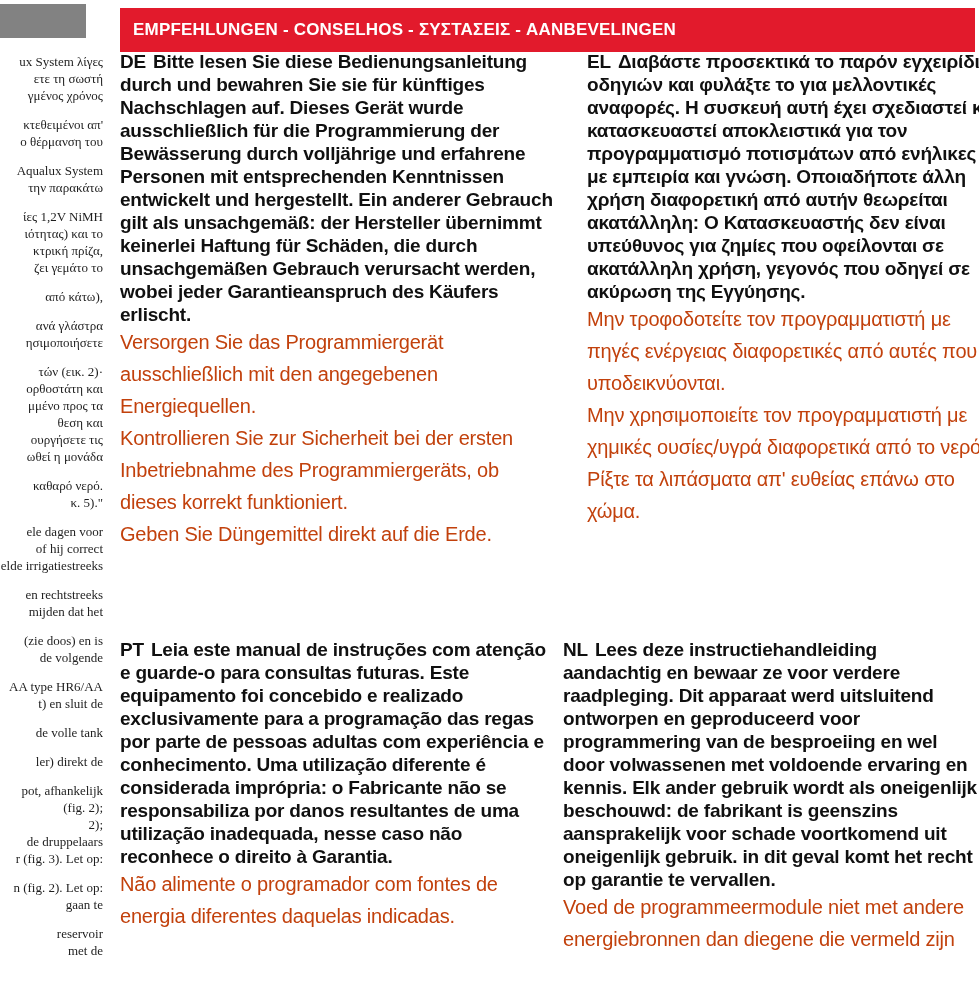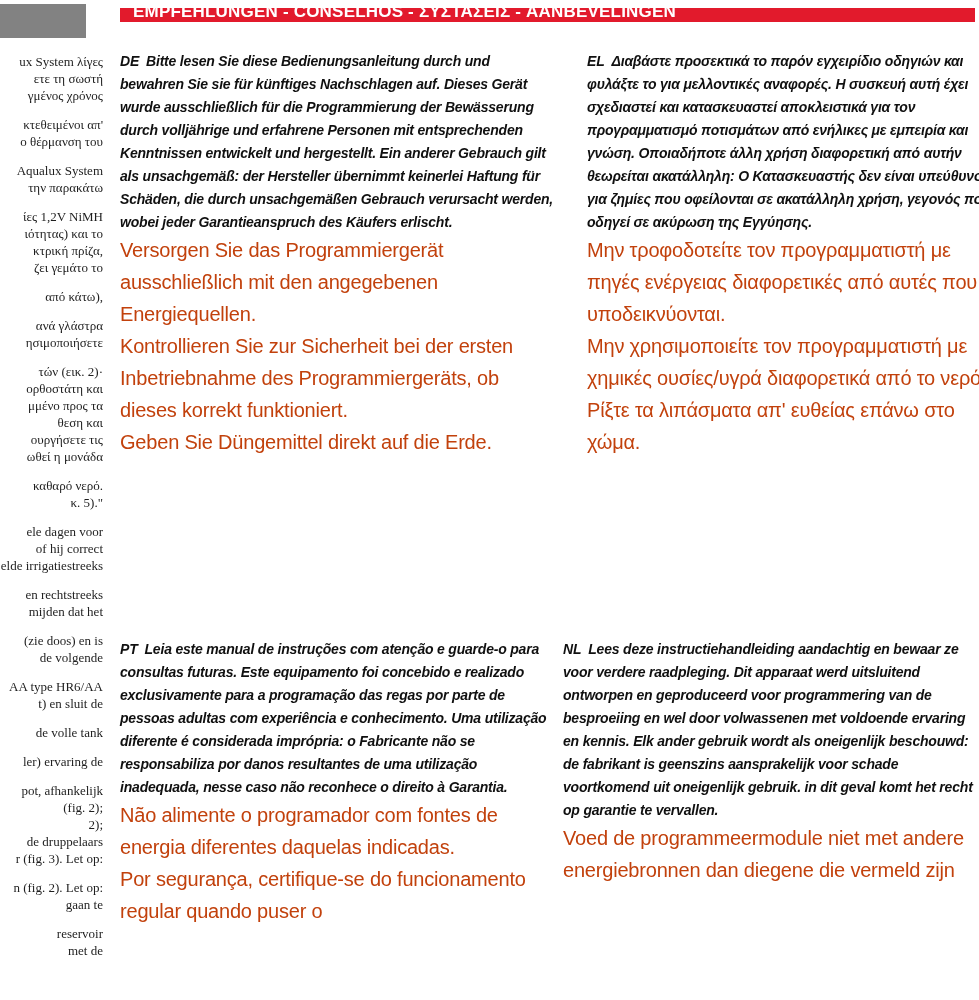--- a/index.html
+++ b/index.html
@@ -7,45 +7,45 @@
   .page {
     position:relative; width:979px; height:1000px; overflow:hidden;
     background:#fff; color:var(--text,#141414);
     font-family:"Liberation Sans","DejaVu Sans",sans-serif;
   }
   .gray-box {
     position:absolute; left:0; top:4px; width:86px; height:34px;
     background:var(--left-box,#828282);
   }
   .header-bar {
-    position:absolute; left:120px; top:8px; width:855px; height:14px;
+    position:absolute; left:120px; top:8px; width:855px; height:44px;
     background:var(--header-bg,#e21a2c);
-    display:flex; align-items:flex-end; padding-left:13px;
+    display:flex; align-items:center; padding-left:13px;
   }
   .header-bar .title {
     color:var(--header-text,#fff); font-size:17px; font-weight:bold;
     letter-spacing:0.2px; white-space:nowrap;
   }
   
   .left-col {
     position:absolute; left:0; top:54px; width:106px;
     font-size:13px; color:#1e1e1e;
   }
   .left-col p { position:relative; height:17px; overflow:hidden;font-family:Liberation Serif, serif; }
   .left-col p span { position:absolute; right:3px; top:0; white-space:nowrap; }
   .left-col p.gap { height:12px; }
   
   .block { position:absolute; }
   #sec-de { left:120px; top:50px;  width:434px; }
   #sec-el { left:563px; top:50px;  width:414px;margin-left:24px; }
   #sec-pt { left:120px; top:638px; width:434px; }
   #sec-nl { left:563px; top:638px; width:414px; }
   .intro {
-    font-weight:bold; font-size:14px; line-height:23px;
-    letter-spacing:-0.2px; color:#101010;font-style:italic;
+    font-weight:bold; font-size:19px; line-height:23px;
+    letter-spacing:-0.2px; color:#101010;
   }
   .intro .lang { padding-right:7px; }
   .body p {
     font-size:20px; line-height:32px; font-weight:normal;
     letter-spacing:-0.2px; color:#c2410c;
   }
 </style>
 </head>
 <body>
 
@@ -161,21 +161,21 @@
       </p>
       <p>
         <span>t) en sluit de</span>
       </p>
       <p class="gap"></p>
       <p>
         <span>de volle tank</span>
       </p>
       <p class="gap"></p>
       <p>
-        <span>ler) ervaring de</span>
+        <span>ler) direkt de</span>
       </p>
       <p class="gap"></p>
       <p>
         <span>pot, afhankelijk</span>
       </p>
       <p>
         <span>(fig. 2);</span>
       </p>
       <p>
         <span>2);</span>
@@ -217,21 +217,20 @@
         <p>Μην τροφοδοτείτε τον προγραμματιστή με πηγές ενέργειας διαφορετικές από αυτές που υποδεικνύονται.</p>
         <p>Μην χρησιμοποιείτε τον προγραμματιστή με χημικές ουσίες/υγρά διαφορετικά από το νερό.</p>
         <p>Ρίξτε τα λιπάσματα απ' ευθείας επάνω στο χώμα.</p>
       </div>
   </section>
 
   <section class="block" id="sec-pt">
     <p class="intro"><span class="lang">PT</span><span>Leia este manual de instruções com atenção e guarde-o para consultas futuras. Este equipamento foi concebido e realizado exclusivamente para a programação das regas por parte de pessoas adultas com experiência e conhecimento.  Uma utilização diferente é considerada imprópria: o Fabricante não se responsabiliza por danos resultantes de uma utilização inadequada, nesse caso não reconhece o direito à Garantia.</span></p>
     <div class="body">
         <p>Não alimente o programador com fontes de energia diferentes daquelas indicadas.</p>
-        <p>Por segurança, certifique-se do funcionamento regular quando puser o</p>
       </div>
   </section>
 
   <section class="block" id="sec-nl">
     <p class="intro"><span class="lang">NL</span><span>Lees deze instructiehandleiding aandachtig en bewaar ze voor verdere raadpleging. Dit apparaat werd uitsluitend ontworpen en geproduceerd voor programmering van de besproeiing en wel door volwassenen met voldoende ervaring en kennis.  Elk ander gebruik wordt als oneigenlijk beschouwd: de fabrikant is geenszins aansprakelijk voor schade voortkomend uit oneigenlijk gebruik. in dit geval komt het recht op garantie te vervallen.</span></p>
     <div class="body">
         <p>Voed de programmeermodule niet met andere energiebronnen dan diegene die vermeld zijn</p>
       </div>
   </section>
 

